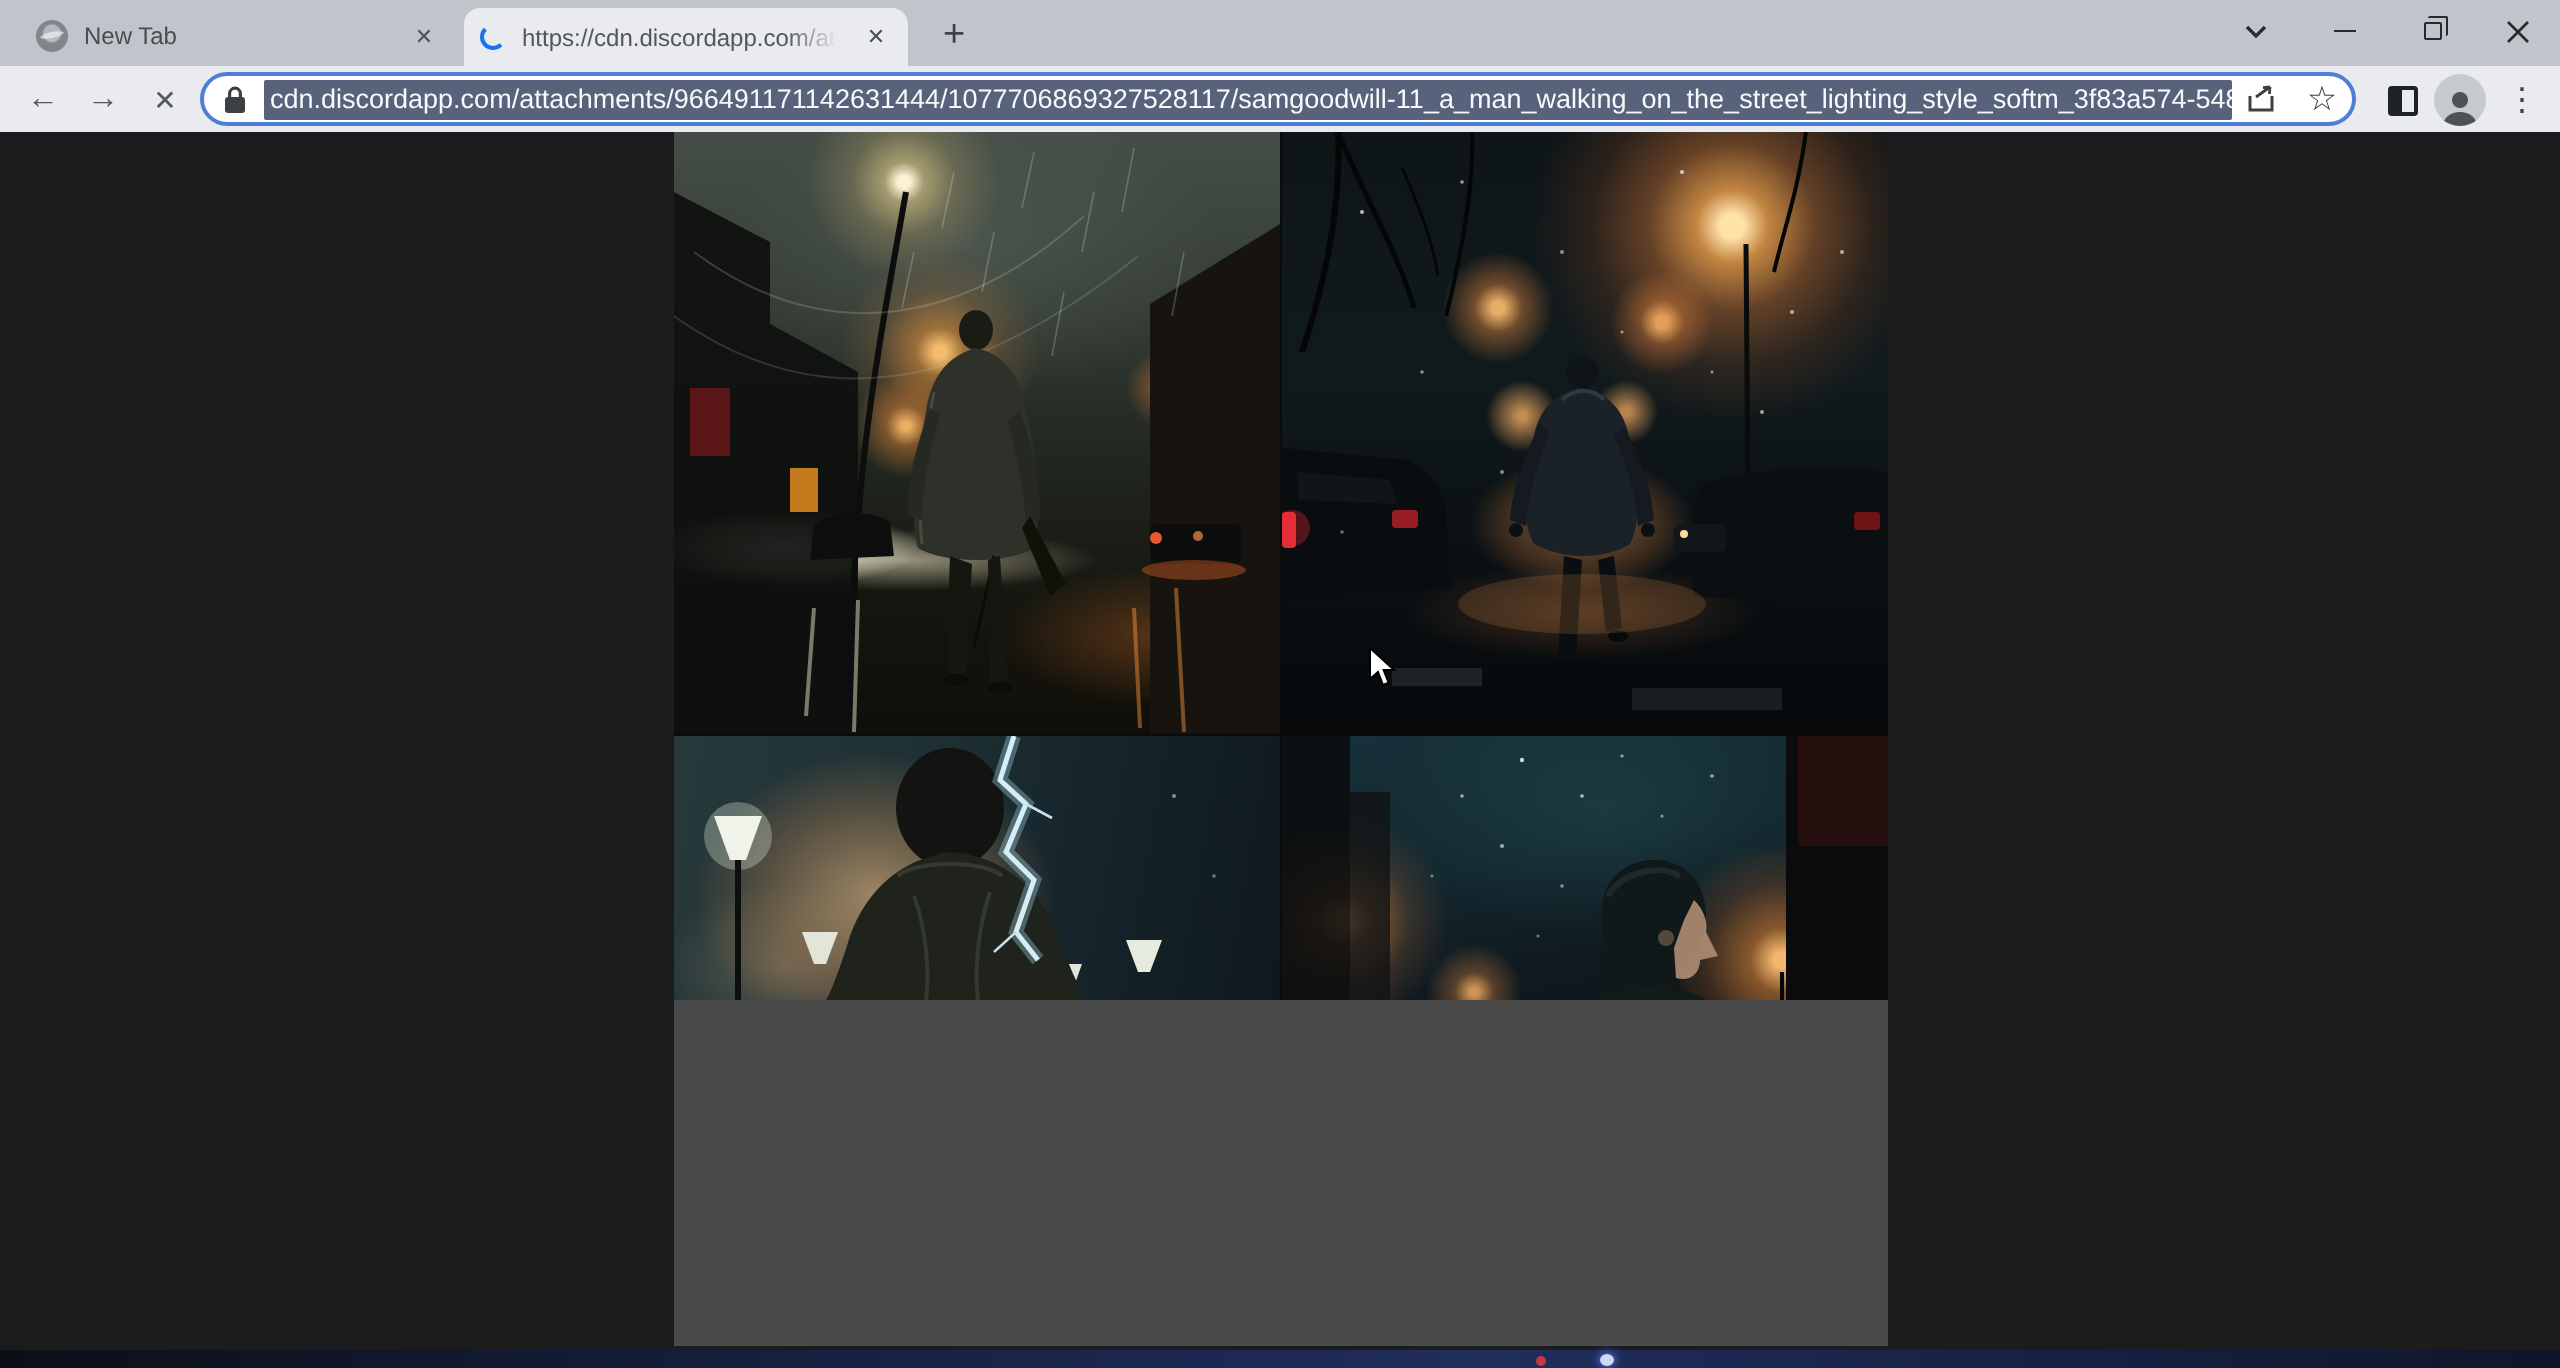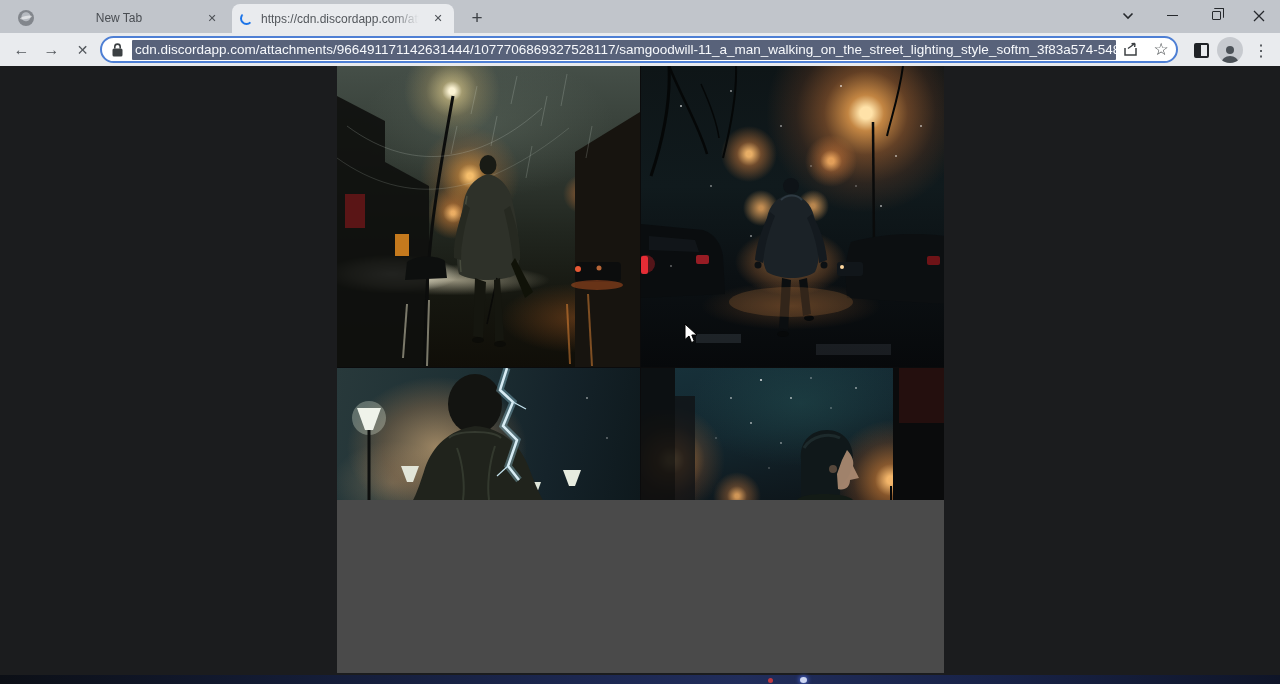--- a/index.html
+++ b/index.html
@@ -1,17 +1,17 @@
 <!DOCTYPE html>
 <html><head>
 <meta charset="utf-8">
 <style>
   * { margin:0; padding:0; box-sizing:border-box; }
   html,body { width:1280px; height:684px; overflow:hidden; font-family:"Liberation Sans", sans-serif; }
-  .window { position:relative; width:1280px; height:488px; background:#1b1c1e;text-align:center; }
+  .window { position:relative; width:1280px; height:488px; background:#1b1c1e; }
 
   
   .tabstrip { position:absolute; left:0; top:0; width:1280px; height:33px; background:#c1c5cb; }
   .tab { position:absolute; display:flex; align-items:center; gap:8px; padding:0 8px; }
   .tab-inactive { left:10px; top:4px; width:218px; height:28px; border-radius:8px 8px 0 0; }
   .tab-active { left:232px; top:4px; width:222px; height:29px; background:#e9ebee; border-radius:8px 8px 0 0; z-index:2; }
   .tab-title { flex:1; font-size:12px; color:#494d52; white-space:nowrap; overflow:hidden; }
   .tab-active .tab-title { color:#53575c;
     -webkit-mask-image:linear-gradient(90deg,#000 82%,transparent 98%);
             mask-image:linear-gradient(90deg,#000 82%,transparent 98%); }

